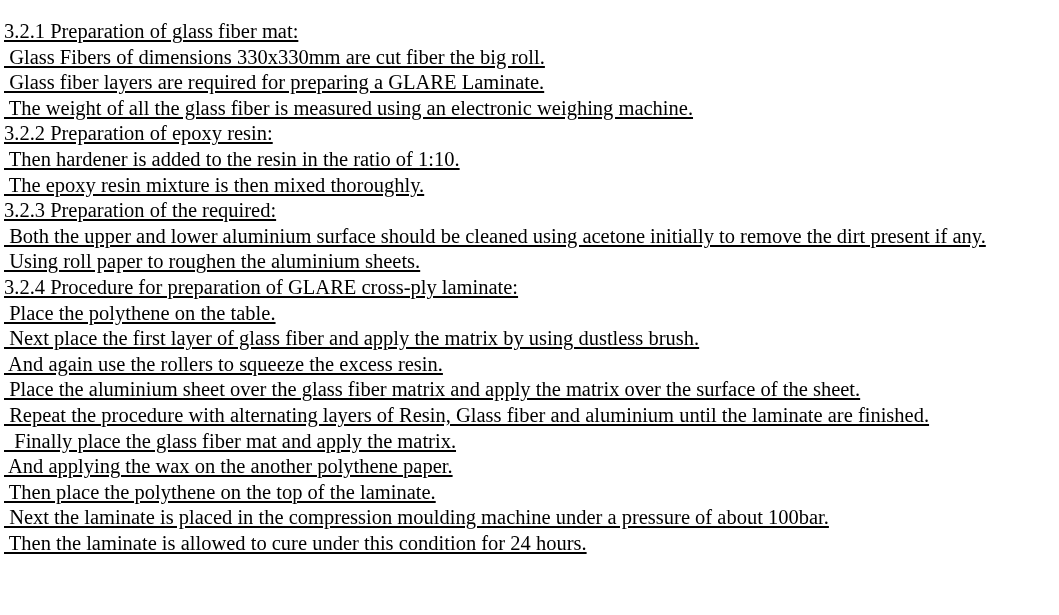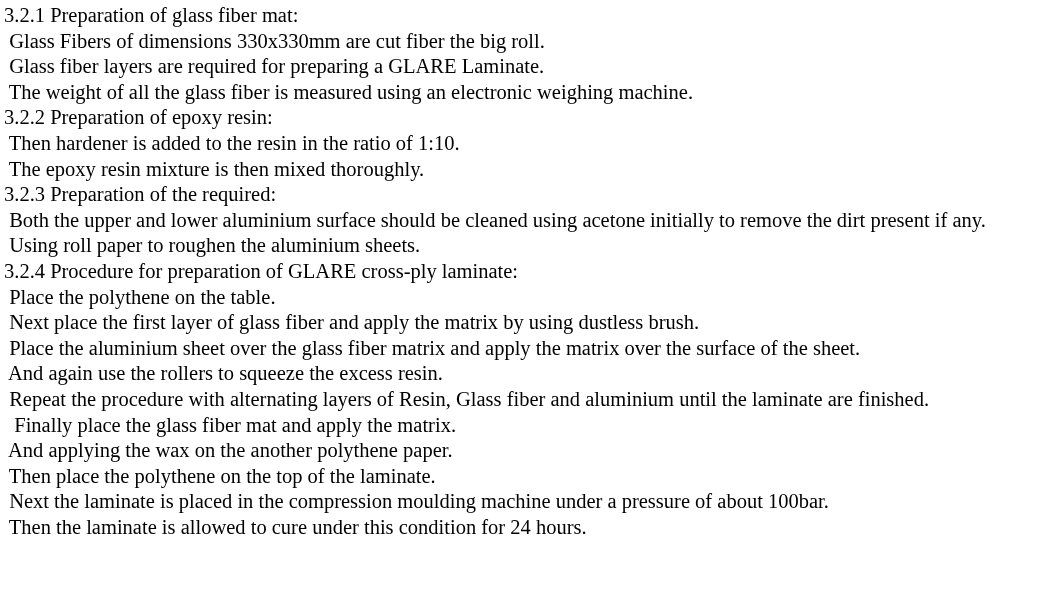--- a/index.html
+++ b/index.html
@@ -9,22 +9,23 @@
   }
   .doc-page {
     width: 1059px;
     height: 615px;
     box-sizing: border-box;
     background: #ffffff;
     color: #000000;
     font-family: "Liberation Serif", "DejaVu Serif", serif;
     font-size: 20.5px;
     line-height: 25.6px;
-    padding: 3px 0 0 4px;
+    padding: 19px 0 0 4px;
     overflow: hidden;
+    text-decoration: underline;
   }
   .doc-line {
     white-space: pre;   
     height: 25.6px;
   }
   .doc-line.heading {
     
   }
 </style>
 </head>
@@ -48,22 +49,22 @@
   <div>
     <div class="doc-line heading">3.2.3 Preparation of the required:</div>
     <div class="doc-line"> Both the upper and lower aluminium surface should be cleaned using acetone initially to remove the dirt present if any.</div>
     <div class="doc-line"> Using roll paper to roughen the aluminium sheets.</div>
   </div>
 
   <div>
     <div class="doc-line heading">3.2.4 Procedure for preparation of GLARE cross-ply laminate:</div>
     <div class="doc-line"> Place the polythene on the table.</div>
     <div class="doc-line"> Next place the first layer of glass fiber and apply the matrix by using dustless brush.</div>
+    <div class="doc-line"> And again use the rollers to squeeze the excess resin.</div>
     <div class="doc-line"> Place the aluminium sheet over the glass fiber matrix and apply the matrix over the surface of the sheet.</div>
-    <div class="doc-line"> And again use the rollers to squeeze the excess resin.</div>
     <div class="doc-line"> Repeat the procedure with alternating layers of Resin, Glass fiber and aluminium until the laminate are finished.</div>
     <div class="doc-line">  Finally place the glass fiber mat and apply the matrix.</div>
     <div class="doc-line"> And applying the wax on the another polythene paper.</div>
     <div class="doc-line"> Then place the polythene on the top of the laminate.</div>
     <div class="doc-line"> Next the laminate is placed in the compression moulding machine under a pressure of about 100bar.</div>
     <div class="doc-line"> Then the laminate is allowed to cure under this condition for 24 hours.</div>
   </div>
 
 </div>
 

